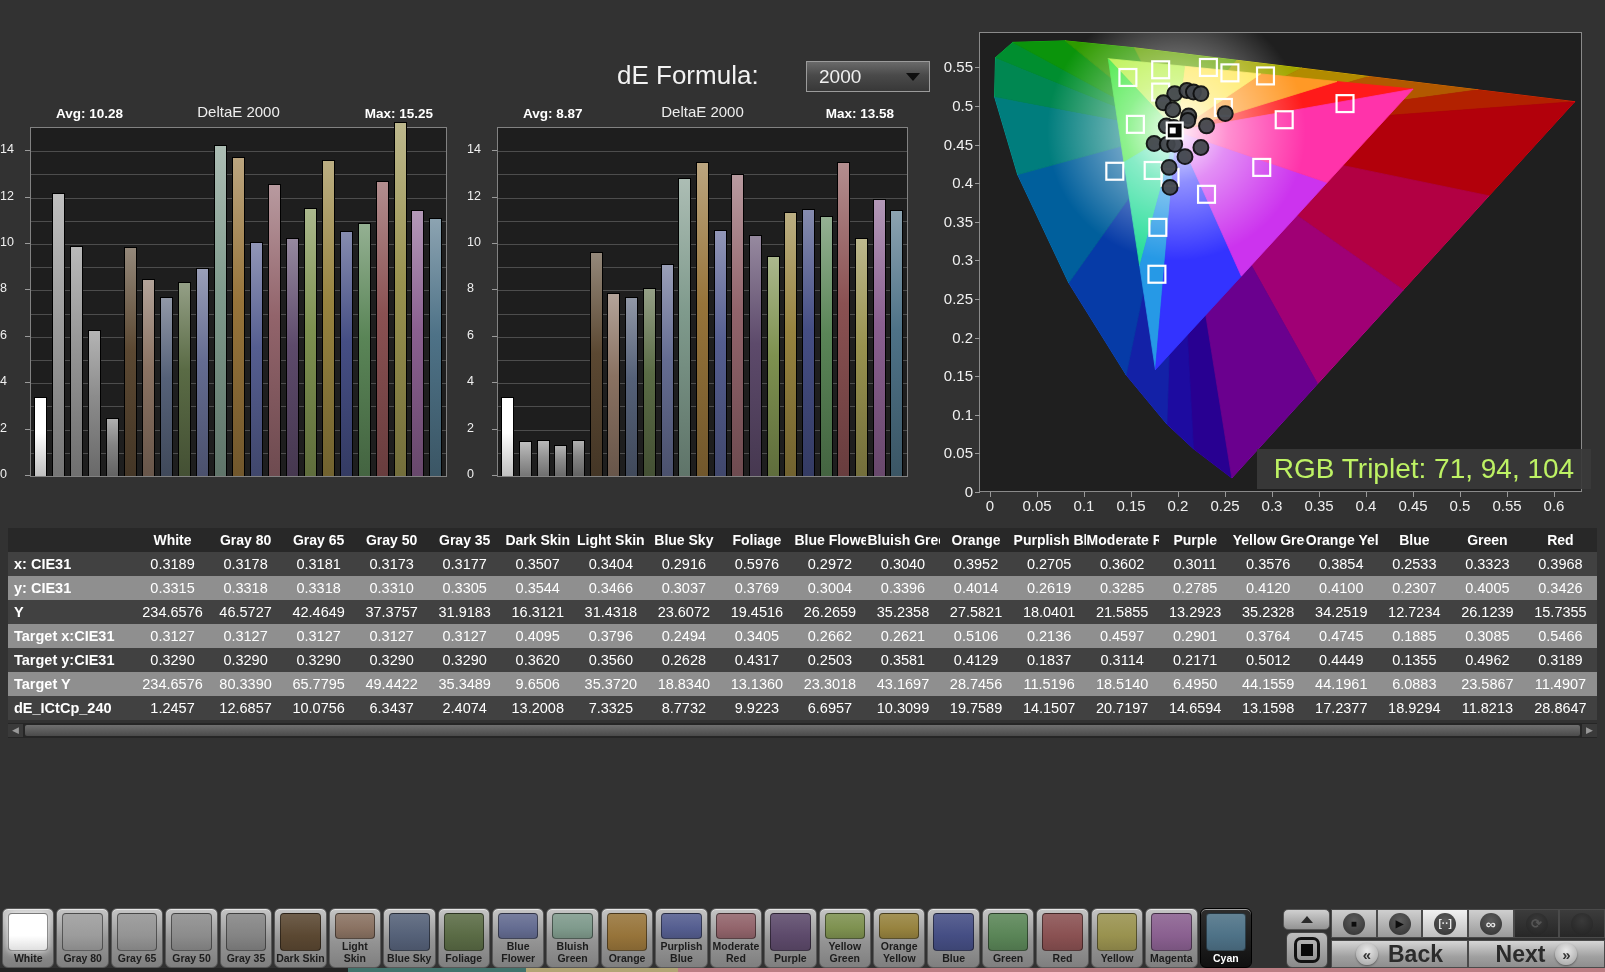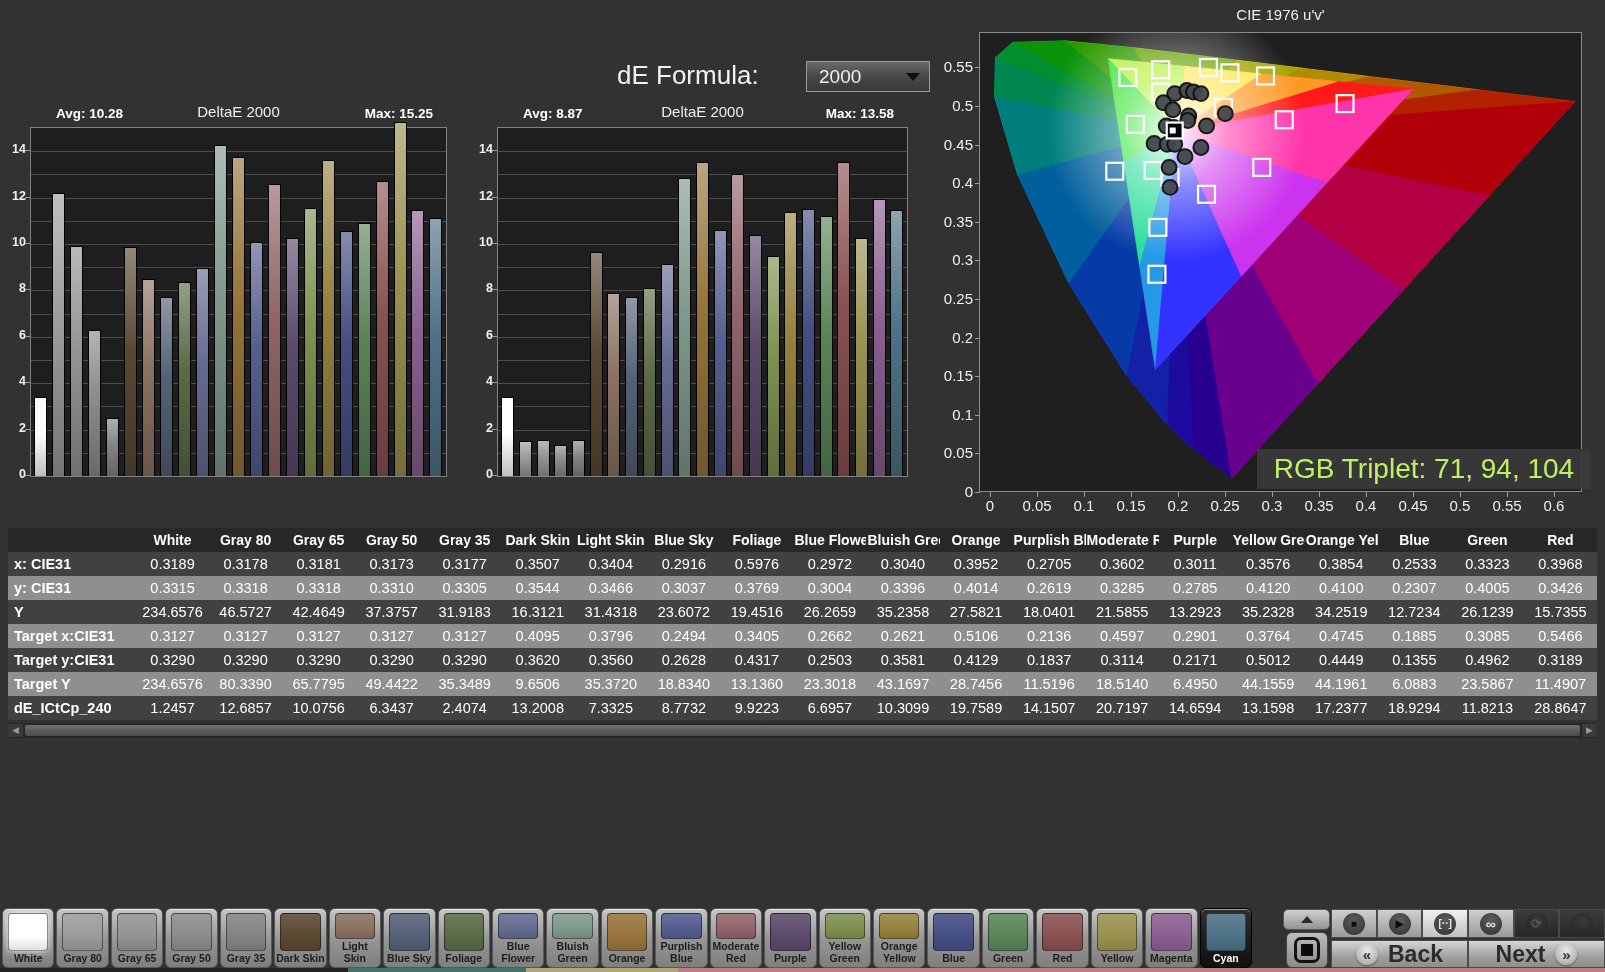--- a/index.html
+++ b/index.html
@@ -15,21 +15,21 @@
     border-top:8px solid #0e0e0e;margin-right:9px;}
   
   .chart-head{position:absolute;height:18px;font-size:13.5px;color:#fff;}
   .chart-head .avg{position:absolute;left:26px;top:3px;font-weight:bold;}
   .chart-head .formula{position:absolute;left:0;right:0;top:0;text-align:center;font-size:15px;font-weight:400;color:#eee;}
   .chart-head .max{position:absolute;right:14px;top:3px;font-weight:bold;}
   .plot{position:absolute;background:#1e1e1e;border:1px solid #828282;}
   .gridline{position:absolute;left:0;right:0;height:1px;background:#4d4d4d;}
   .bars{position:absolute;left:0;right:0;top:0;bottom:0;display:flex;align-items:flex-end;justify-content:space-around;padding:0 1px;}
   .bar{width:13px;border:1px solid #000;border-bottom:none;}
-  .ylab{position:absolute;font-size:12.5px;font-weight:bold;color:#f0f0f0;width:26px;text-align:right;}
+  .ylab{position:absolute;font-size:12.5px;font-weight:normal;color:#f0f0f0;width:26px;text-align:left;}
   .ytick{position:absolute;width:5px;height:1px;background:#9a9a9a;}
   .chart-caption{position:absolute;text-align:center;font-size:25px;font-weight:600;color:#fff;}
   
   .cie-title{position:absolute;left:979px;top:6px;width:603px;text-align:center;font-size:15px;color:#f0f0f0;}
   .cie-plot{position:absolute;left:979px;top:32px;width:603px;height:460px;background:#1f1f1f;border:1px solid #8a8a8a;}
   .cie-ylab{position:absolute;font-size:15px;color:#f0f0f0;width:40px;text-align:right;}
   .cie-xlab{position:absolute;font-size:15px;color:#f0f0f0;text-align:center;width:44px;}
   .rgb-box{position:absolute;left:1257px;top:449px;width:334px;height:40px;background:rgba(58,58,58,.92);
     color:#bef264;font-size:28px;display:flex;align-items:center;justify-content:center;}
   
@@ -210,21 +210,20 @@
       <div class="ylab" style="left: 467px; top: 281.4px;">8</div>
       <div class="ytick" style="left: 492px; top: 289.4px;"></div>
       <div class="ylab" style="left: 467px; top: 235px;">10</div>
       <div class="ytick" style="left: 492px; top: 243px;"></div>
       <div class="ylab" style="left: 467px; top: 188.6px;">12</div>
       <div class="ytick" style="left: 492px; top: 196.6px;"></div>
       <div class="ylab" style="left: 467px; top: 142.2px;">14</div>
       <div class="ytick" style="left: 492px; top: 150.2px;"></div>
     </div>
 
-  <div class="cie-title">CIE 1976 u'v'</div>
   <div class="cie-plot">
     <svg id="cie-svg" width="601" height="458" viewBox="0 0 603 460">
         <polygon points="196.9,98.5 252.6,446.9 214.1,417.6" fill="#3a00d0" stroke="#3a00d0" stroke-width="0.8"></polygon>
         <polygon points="196.9,98.5 214.1,417.6 187.4,392.8" fill="#2a10e6" stroke="#2a10e6" stroke-width="0.8"></polygon>
         <polygon points="196.9,98.5 187.4,392.8 146.5,343.4" fill="#1c30f0" stroke="#1c30f0" stroke-width="0.8"></polygon>
         <polygon points="196.9,98.5 146.5,343.4 88.8,250.9" fill="#0a55f0" stroke="#0a55f0" stroke-width="0.8"></polygon>
         <polygon points="196.9,98.5 88.8,250.9 37.5,142.2" fill="#0088e0" stroke="#0088e0" stroke-width="0.8"></polygon>
         <polygon points="196.9,98.5 37.5,142.2 14.3,63.9" fill="#00b4b4" stroke="#00b4b4" stroke-width="0.8"></polygon>
         <polygon points="196.9,98.5 14.3,63.9 15.3,24.7" fill="#00c275" stroke="#00c275" stroke-width="0.8"></polygon>
         <polygon points="196.9,98.5 15.3,24.7 32.7,9.4" fill="#00cc44" stroke="#00cc44" stroke-width="0.8"></polygon>

